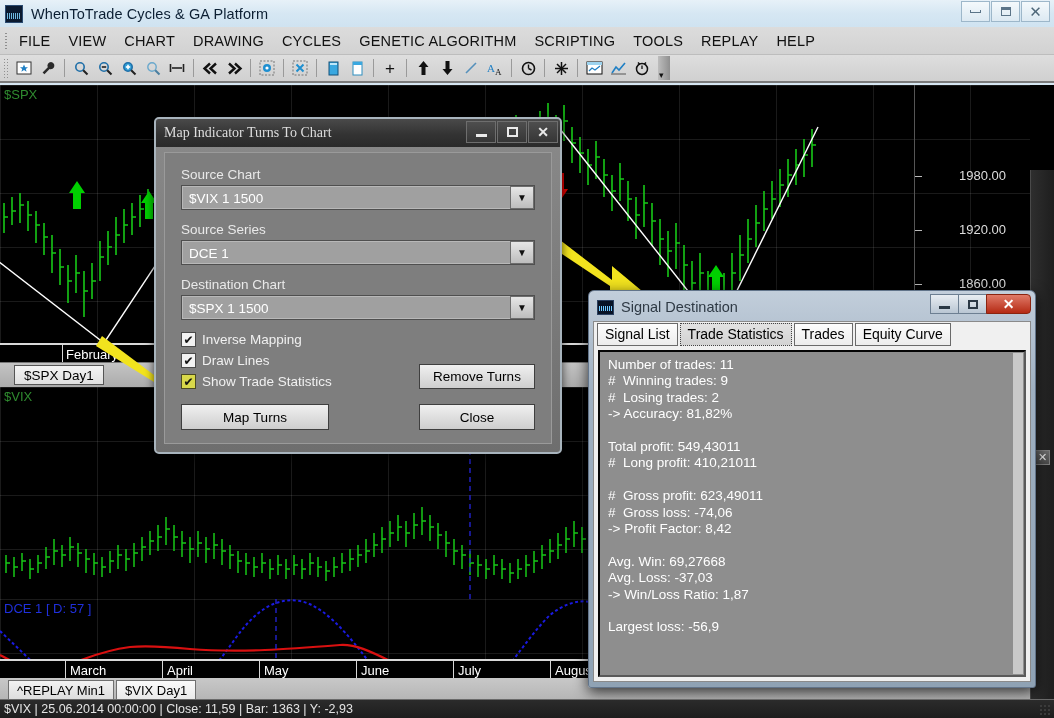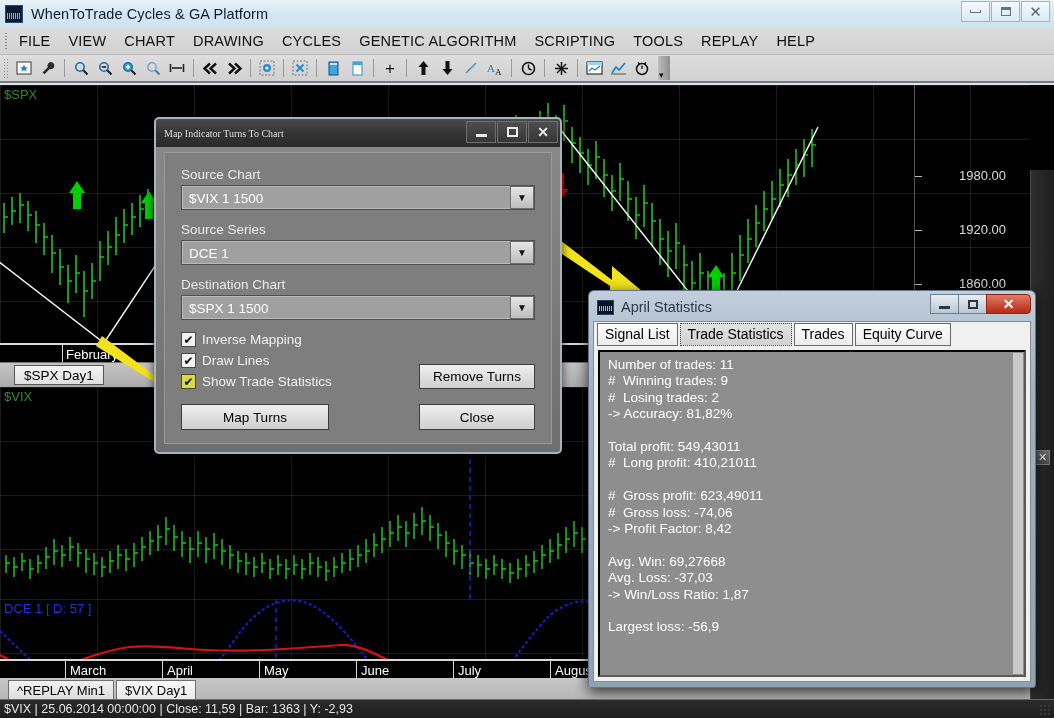--- a/index.html
+++ b/index.html
@@ -218,21 +218,21 @@
     border-radius: 5px;
     box-shadow: 0 3px 10px rgba(0,0,0,.7);
   }
   .dlg-map-title {
     position: absolute; left: 0; top: 0; right: 0; height: 28px;
     background: linear-gradient(180deg,#4a4a4a 0%, #333 55%, #2a2a2a 100%);
     border-radius: 3px 3px 0 0;
     display: flex; align-items: center; padding-left: 8px;
   }
   .dlg-map-title .t {
-    font-size: 10px; color: #dedede; font-family: "Liberation Serif", serif;
+    font-size: 14px; color: #dedede; font-family: "Liberation Serif", serif;
   }
   .dlg-map-btns { position: absolute; right: 2px; top: 2px; display: flex; }
   .dmb {
     width: 30px; height: 22px; margin-left: 1px;
     background: linear-gradient(180deg,#4e4e4e,#363636);
     border: 1px solid #6e6e6e;
     display: flex; align-items: center; justify-content: center;
     color: #eaeaea;
   }
   .dmb .m { width: 11px; height: 3px; background: #eaeaea; margin-top: 7px; }
@@ -723,21 +723,21 @@
 
       <div class="btn btn-remove">Remove Turns</div>
       <div class="btn btn-map">Map Turns</div>
       <div class="btn btn-close">Close</div>
     </div>
   </div>
 
   <div class="dlg-stats">
     <div class="dlg-stats-title">
       <div class="st-icon"></div>
-      <div class="st-title">April Statistics</div>
+      <div class="st-title">Signal Destination</div>
       <div class="st-btns">
         <div class="stb">
             <span class="m2"></span>
           </div>
         <div class="stb">
             <span class="q2"></span>
           </div>
         <div class="stb closebtn">✕</div>
       </div>
     </div>

